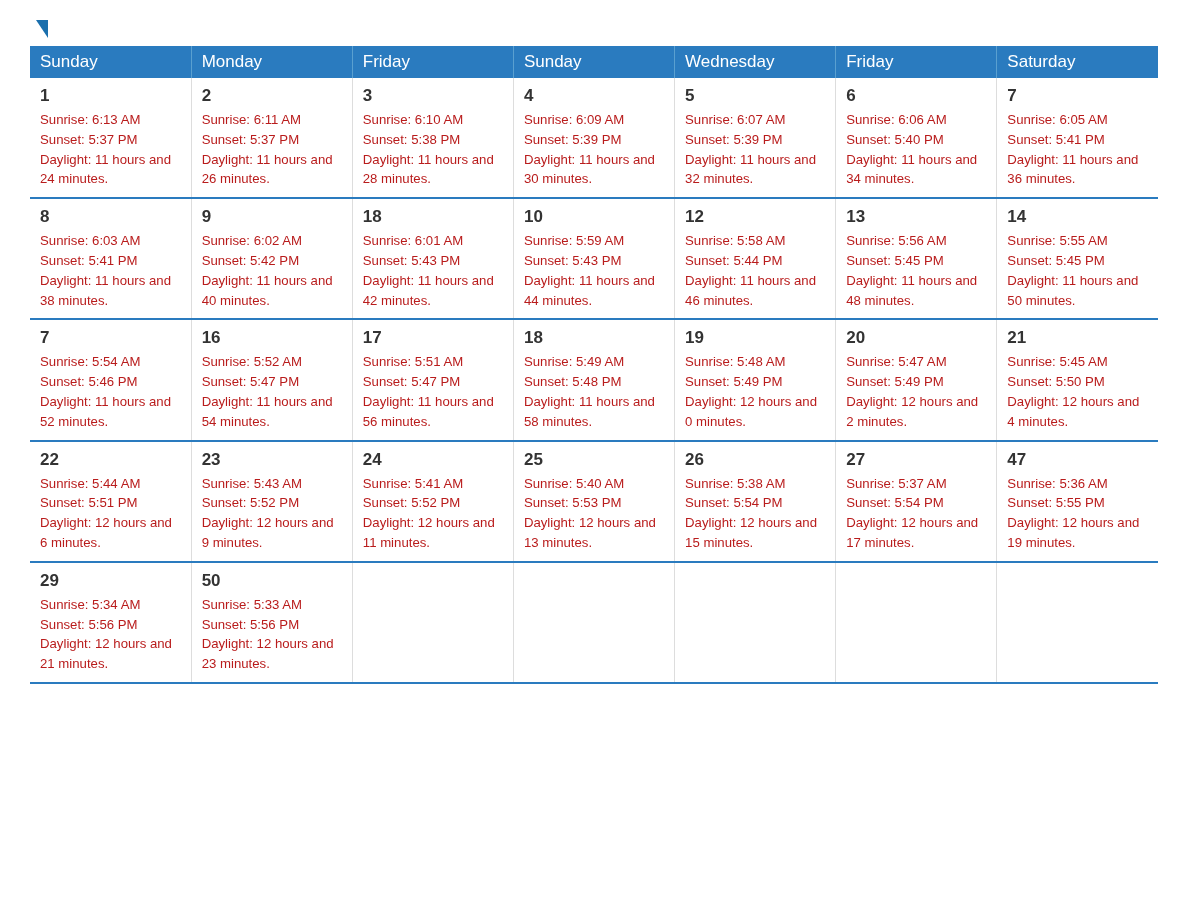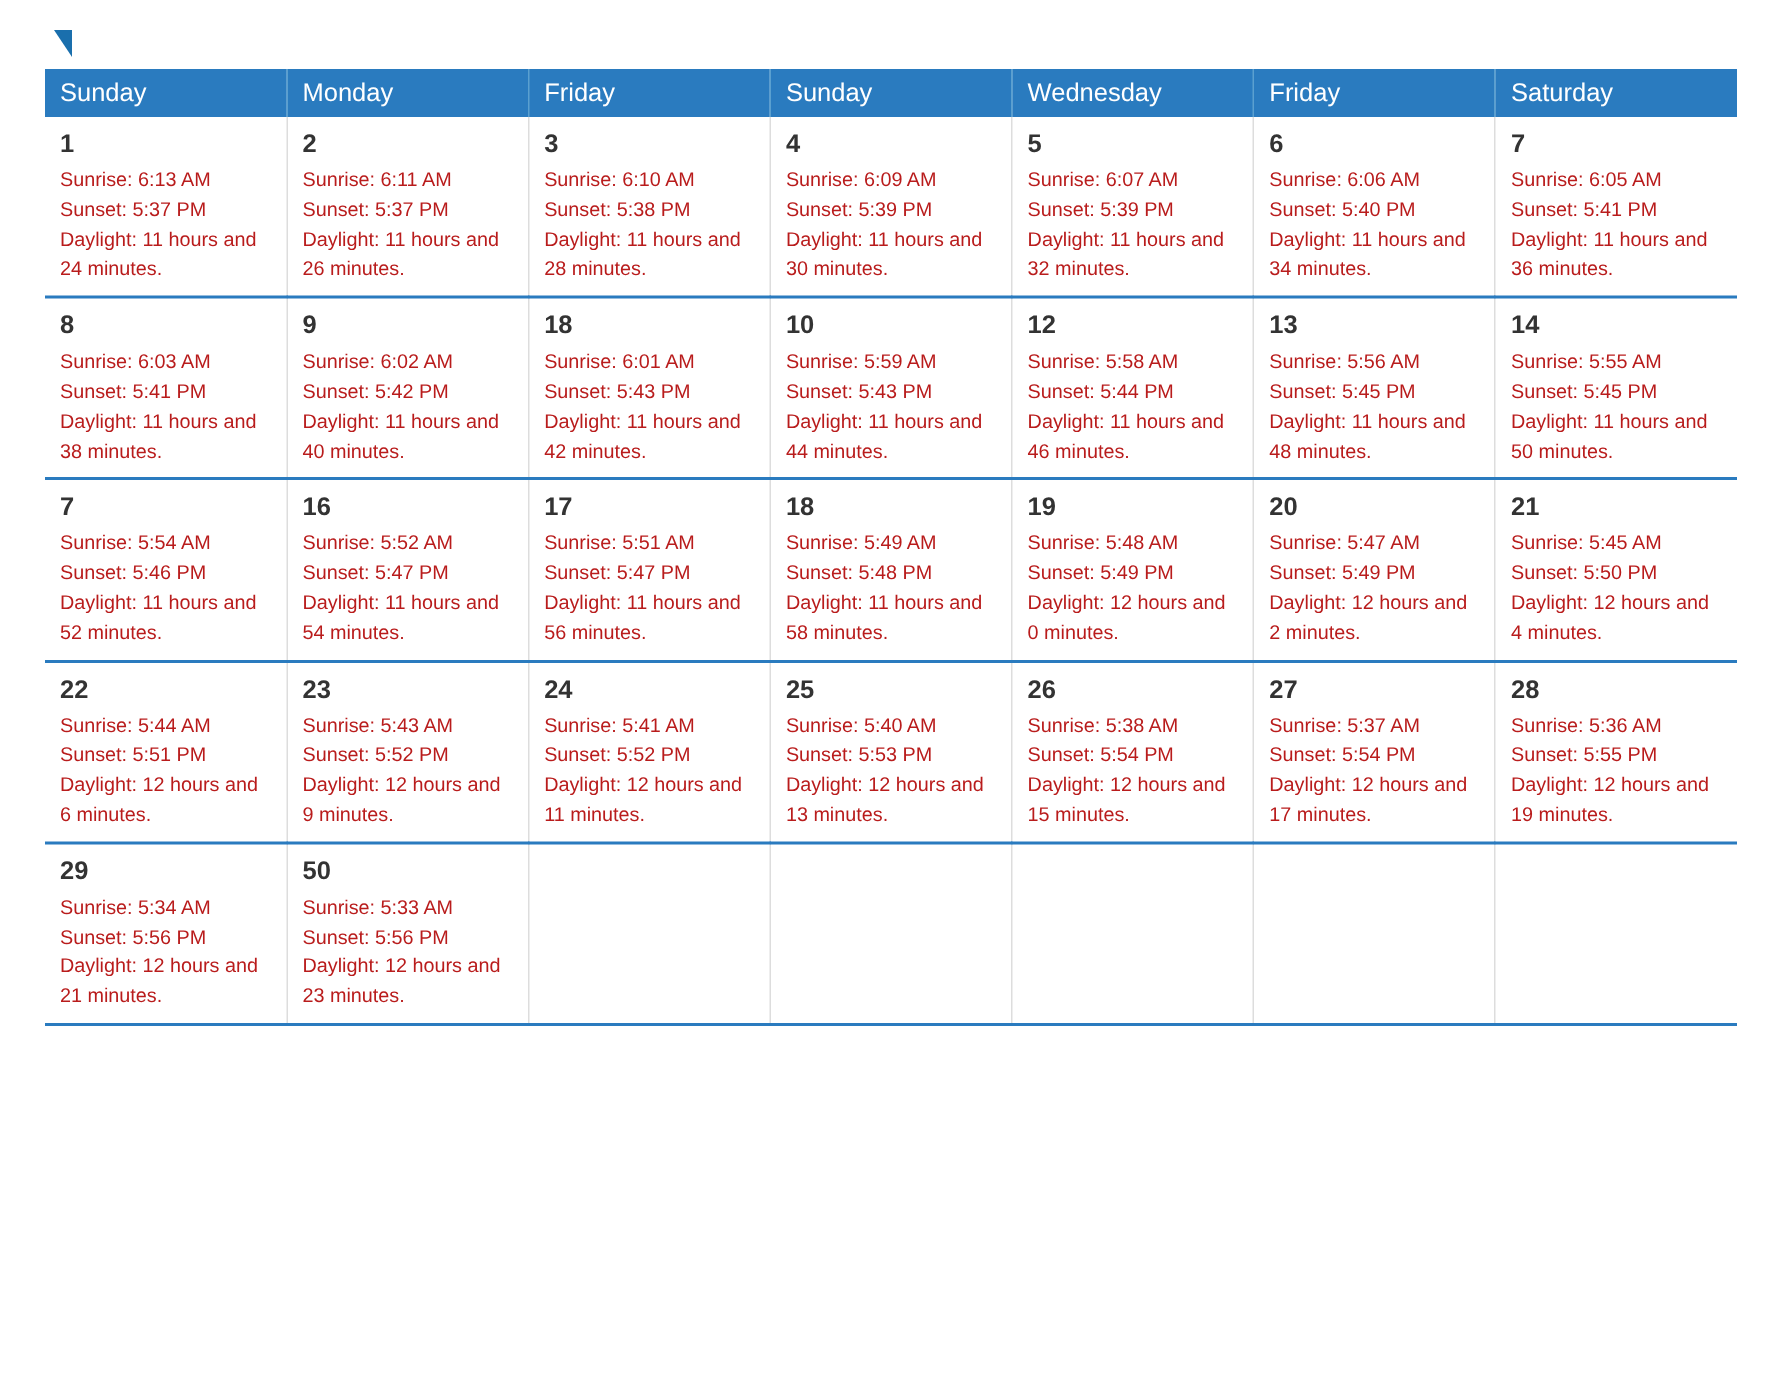--- a/index.html
+++ b/index.html
@@ -351,21 +351,21 @@
       </td>
         <td>
         <span class="day-number">27</span>
         <div class="day-info">
           Sunrise: 5:37 AM<br>
           Sunset: 5:54 PM<br>
           Daylight: 12 hours and 17 minutes.
         </div>
       </td>
         <td>
-        <span class="day-number">28</span>
+        <span class="day-number">47</span>
         <div class="day-info">
           Sunrise: 5:36 AM<br>
           Sunset: 5:55 PM<br>
           Daylight: 12 hours and 19 minutes.
         </div>
       </td>
       </tr>
       <tr>
         <td>
         <span class="day-number">29</span>

